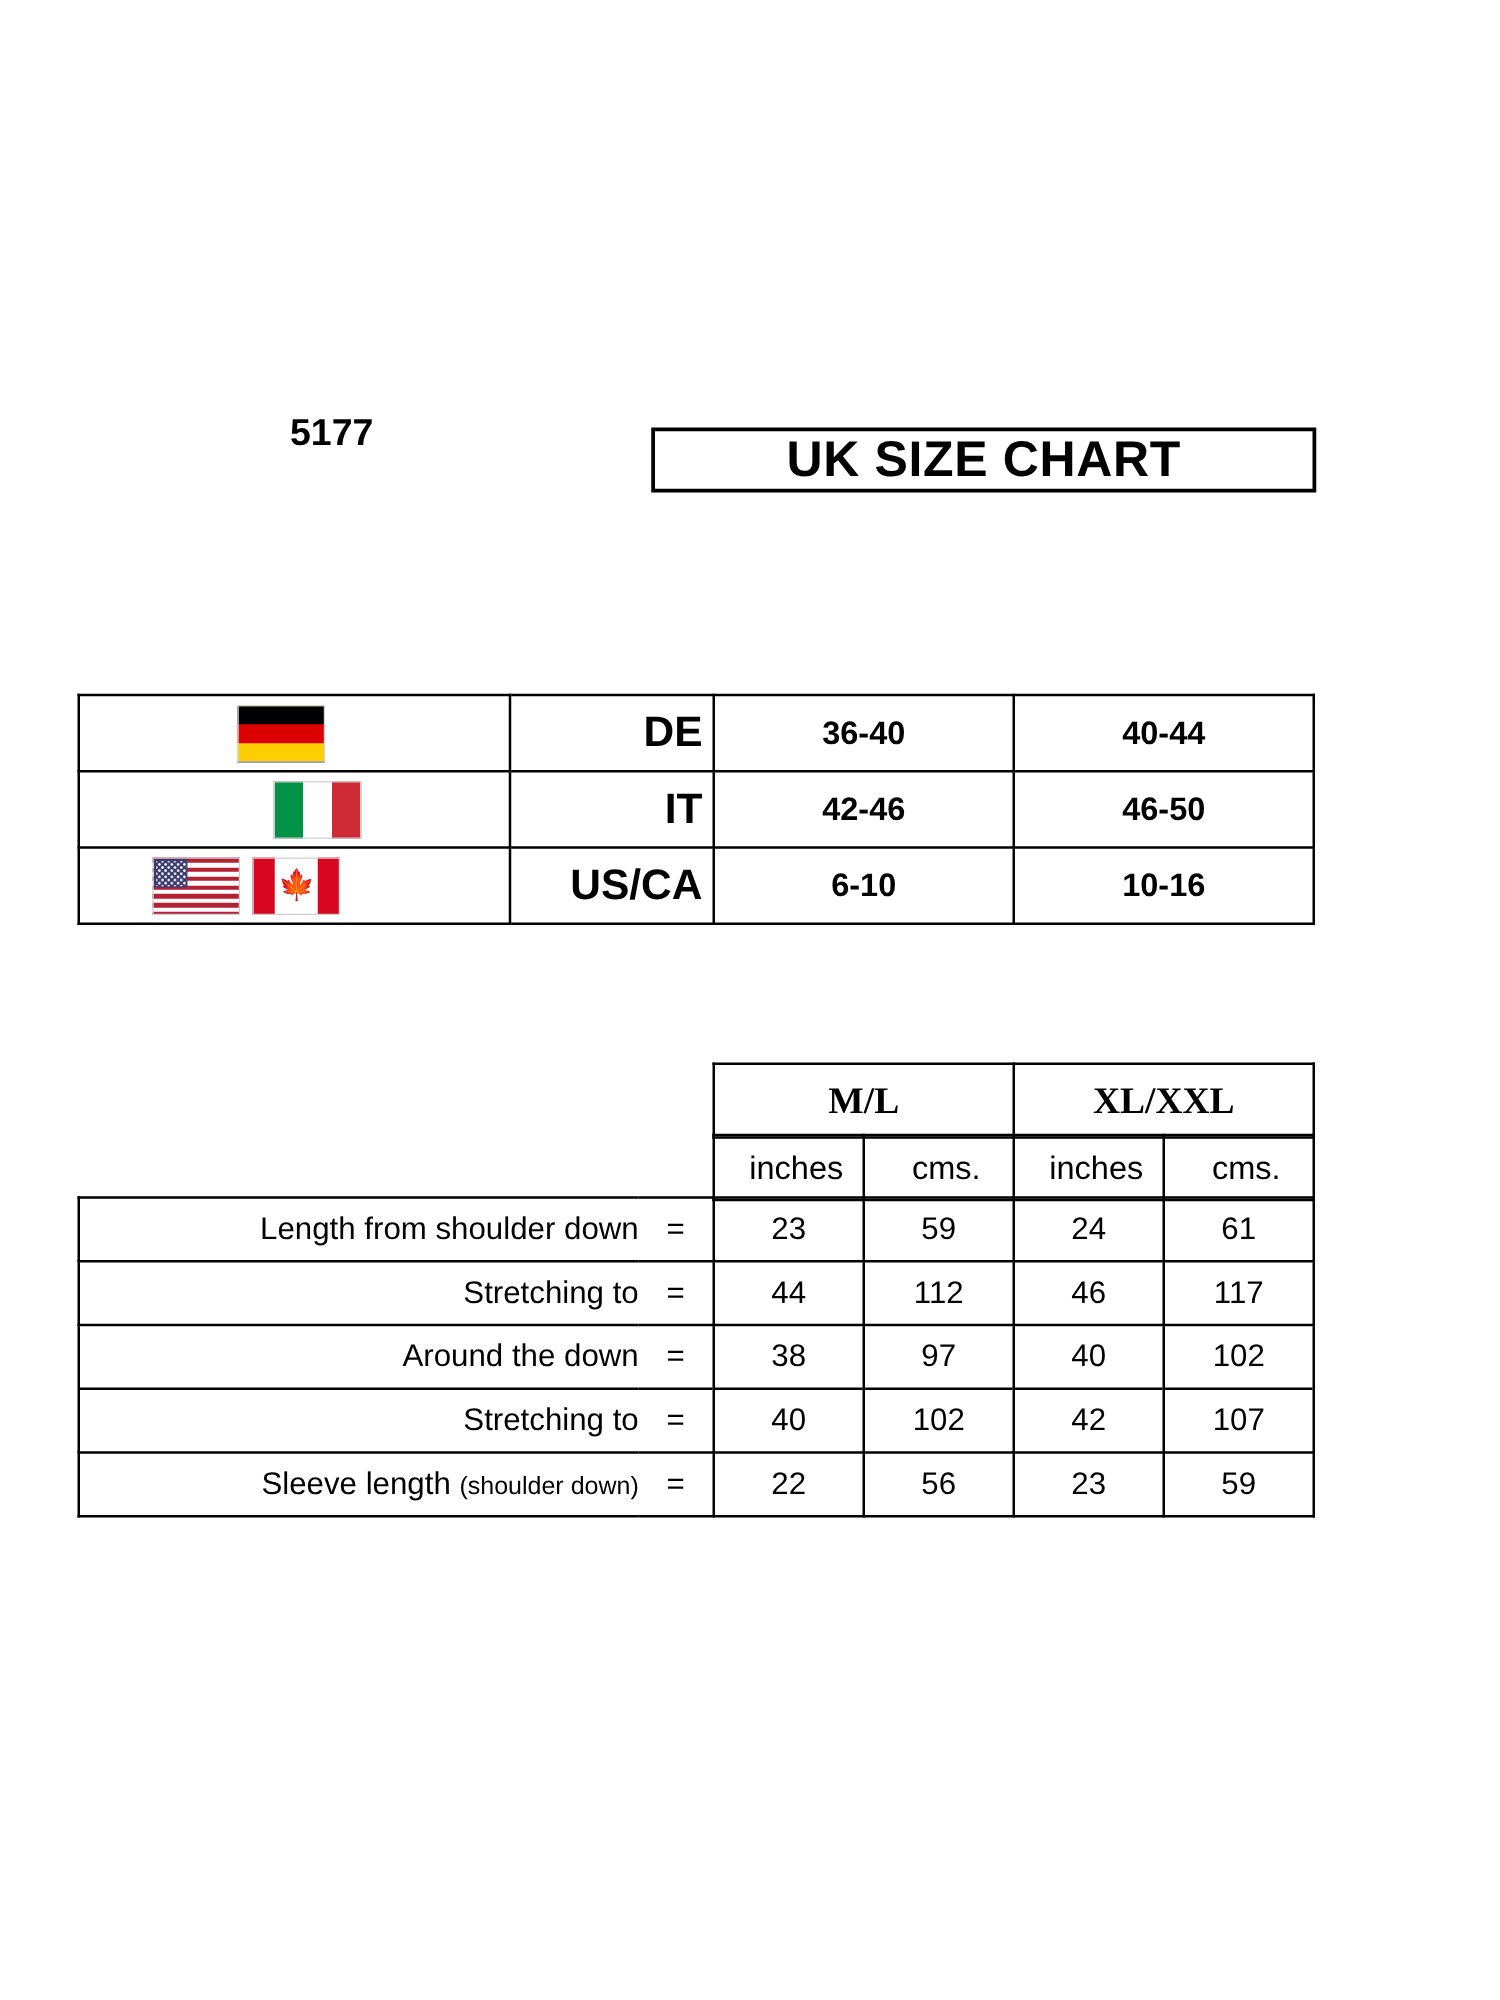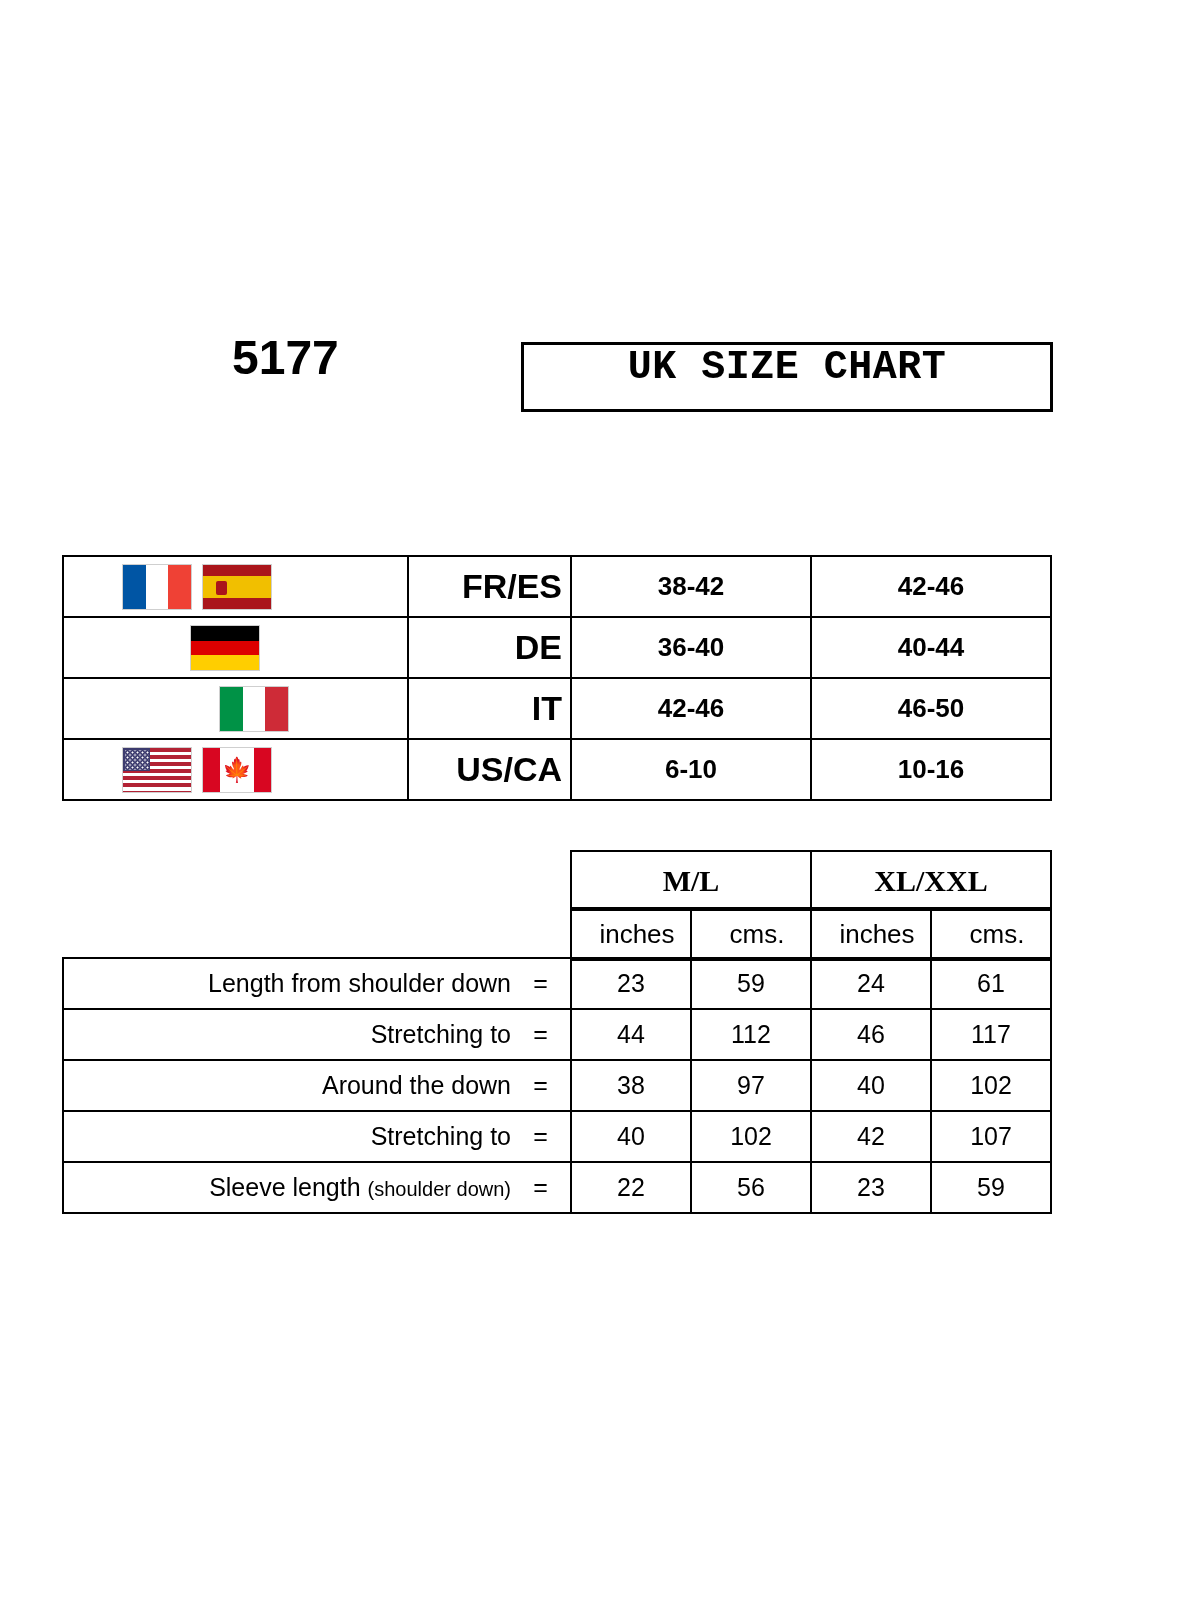--- a/index.html
+++ b/index.html
@@ -21,35 +21,35 @@
     position: absolute;
     left: 0;
     top: 330px;
     width: 1200px;
     height: 80px;
   }
   #style-code {
     position: absolute;
     left: 232px;
     top: 0px;
-    font-size: 48px;
+    font-size: 30px;
     font-weight: bold;
     letter-spacing: 0px;
   }
   #title-box {
     position: absolute;
     left: 521px;
     top: 12px;
     width: 532px;
-    height: 70px;
+    height: 52px;
     border: 3px solid #000000;
     box-sizing: border-box;
     display: flex;
+    align-items: center;
     justify-content: center;
-    font-family: Liberation Mono, monospace;
   }
   #title-box .title-text {
     font-size: 40px;
     font-weight: bold;
     letter-spacing: 0.5px;
   }
 
   
   .grid {
     position: absolute;
@@ -268,29 +268,20 @@
 
 <table class="grid" id="country-table">
   <colgroup>
     <col class="col-flags">
     <col class="col-label">
     <col class="col-ml">
     <col class="col-xlxxl">
   </colgroup>
   <tbody>
     <tr>
-      <td class="flags-cell">
-        <span class="flag flag-fr"></span>
-        <span class="flag flag-es"></span>
-      </td>
-      <td class="region-cell">FR/ES</td>
-      <td class="size-cell">38-42</td>
-      <td class="size-cell">42-46</td>
-    </tr>
-    <tr>
       <td class="flags-cell" style="padding-left:126px !important;">
         <span class="flag flag-de"></span>
       </td>
       <td class="region-cell">DE</td>
       <td class="size-cell">36-40</td>
       <td class="size-cell">40-44</td>
     </tr>
     <tr>
       <td class="flags-cell" style="padding-left:155px !important;">
         <span class="flag flag-it"></span>

